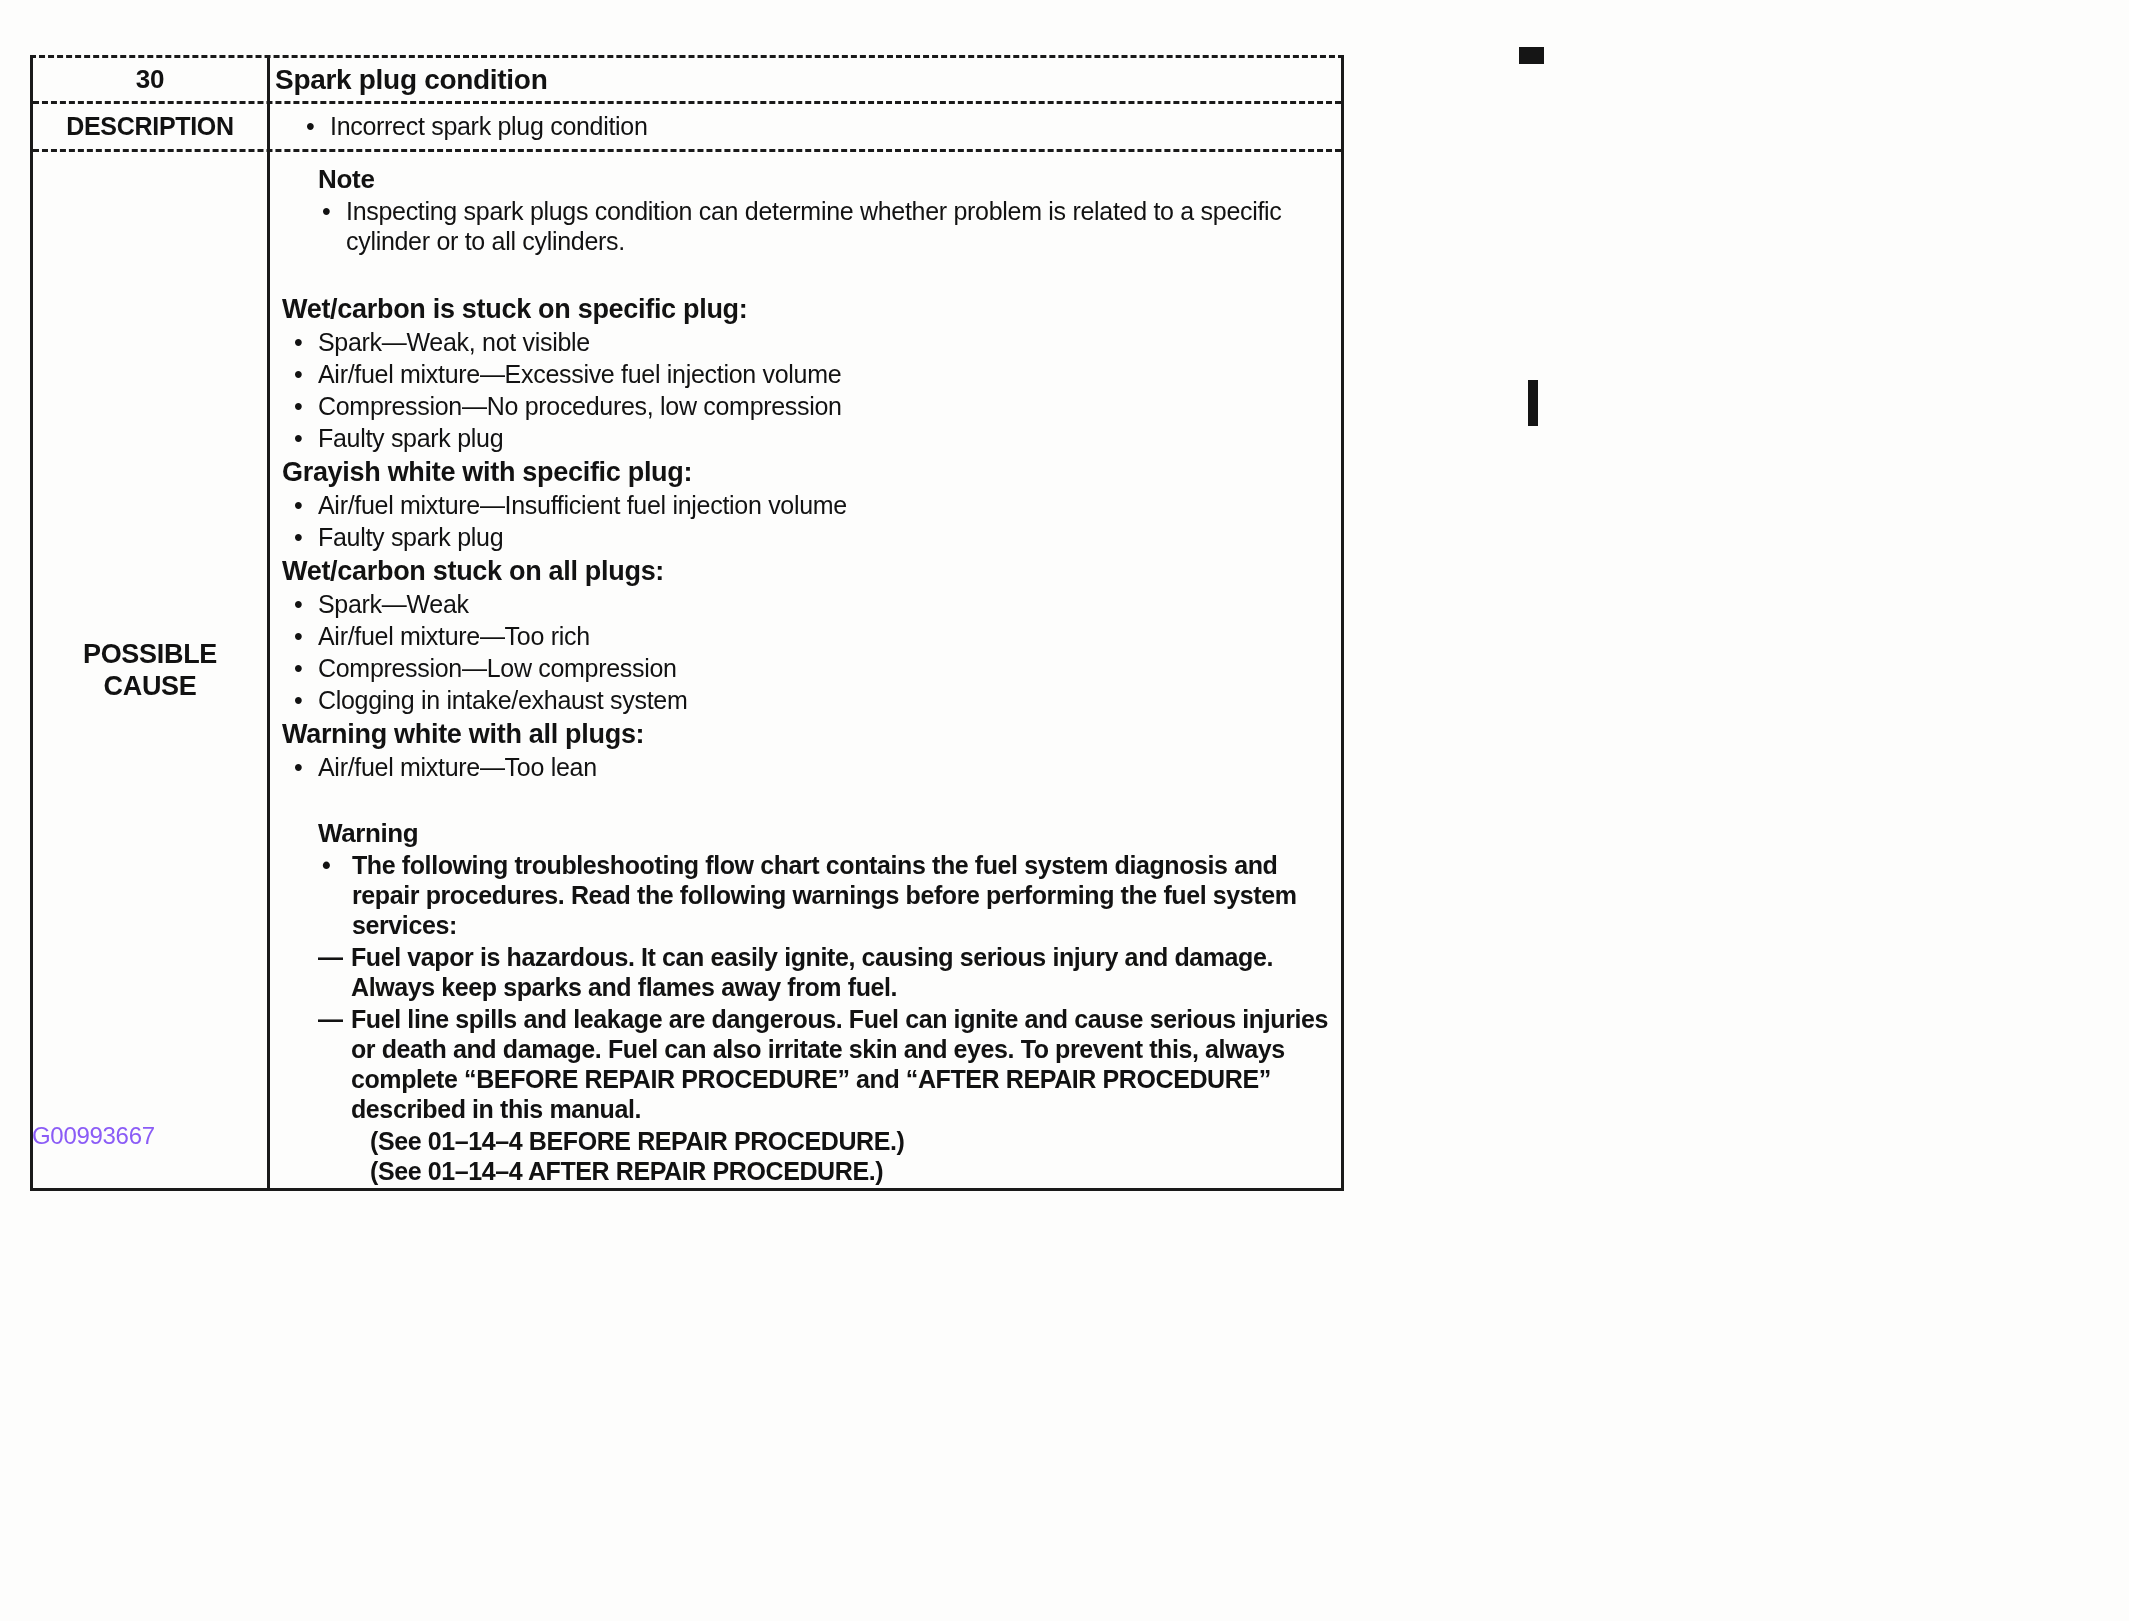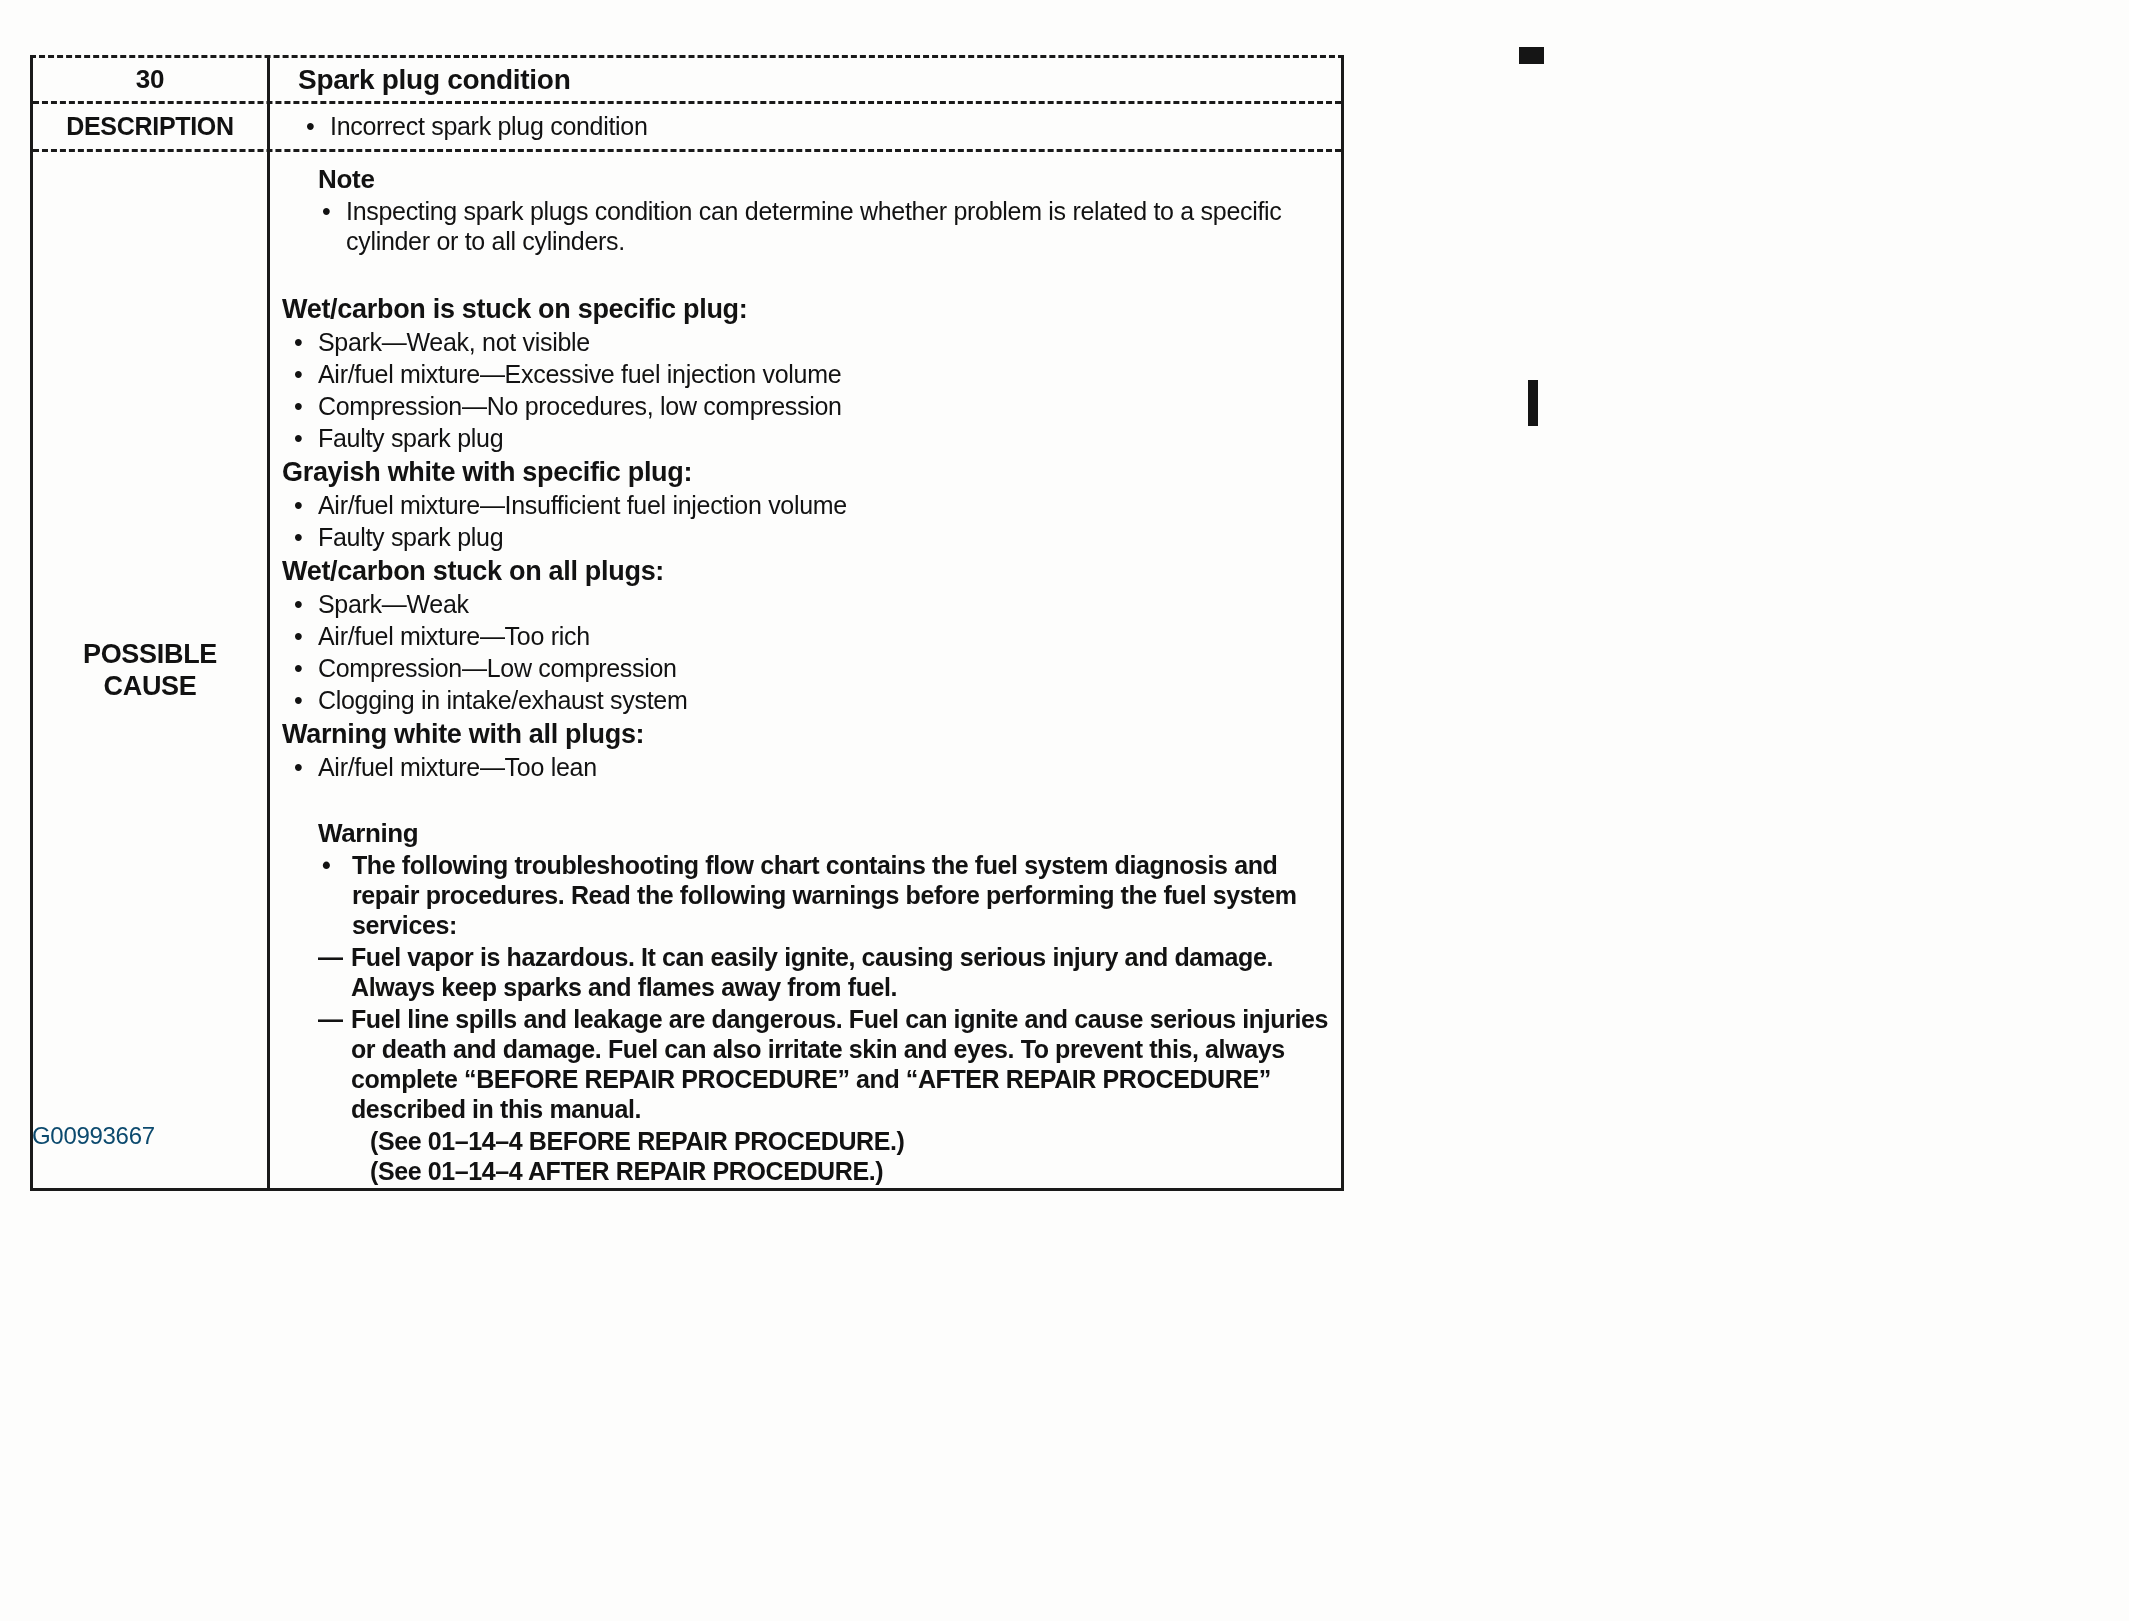--- a/index.html
+++ b/index.html
@@ -37,21 +37,21 @@
     justify-content: center;
     font-weight: 700;
     text-align: center;
   }
   .content-cell { flex: 1; min-width: 0; }
 
   .header-row { height: 46px; border-bottom: 3px dashed #1a1a1a; }
   .header-row .label-cell { font-size: 26px; }
   .header-row .content-cell {
     display: flex; align-items: center;
-    padding-left: 28px;
+    padding-left: 5px;
     font-weight: 700; font-size: 28px;
   }
 
   .description-row { min-height: 44px; border-bottom: 3px dashed #1a1a1a; gap: 24px; }
   .description-row .label-cell { font-size: 25px; }
   .description-row .content-cell { padding: 6px 10px 6px 8px; font-size: 25px; }
 
   .cause-row .label-cell { font-size: 27px; line-height: 1.2; }
   .cause-content {
     padding: 10px 8px 2px 8px;
@@ -87,21 +87,21 @@
   .dash-item .dash-text { flex: 1; min-width: 0; }
   .ref-line { margin-left: 52px; }
 
   .spacer-lg { height: 32px; }
 
   .figure-id {
     position: absolute;
     left: 32px;
     top: 1122px;
     font-size: 24px;
-    color: #0c4a6e;
+    color: #8b5cf6;
   }
 
   .artifact { position: absolute; background: #151515; }
   .artifact-corner { left: 1519px; top: 47px; width: 25px; height: 17px; }
   .artifact-bar { left: 1528px; top: 380px; width: 10px; height: 46px; }
 </style>
 </head>
 <body>
 
 <div class="page">

